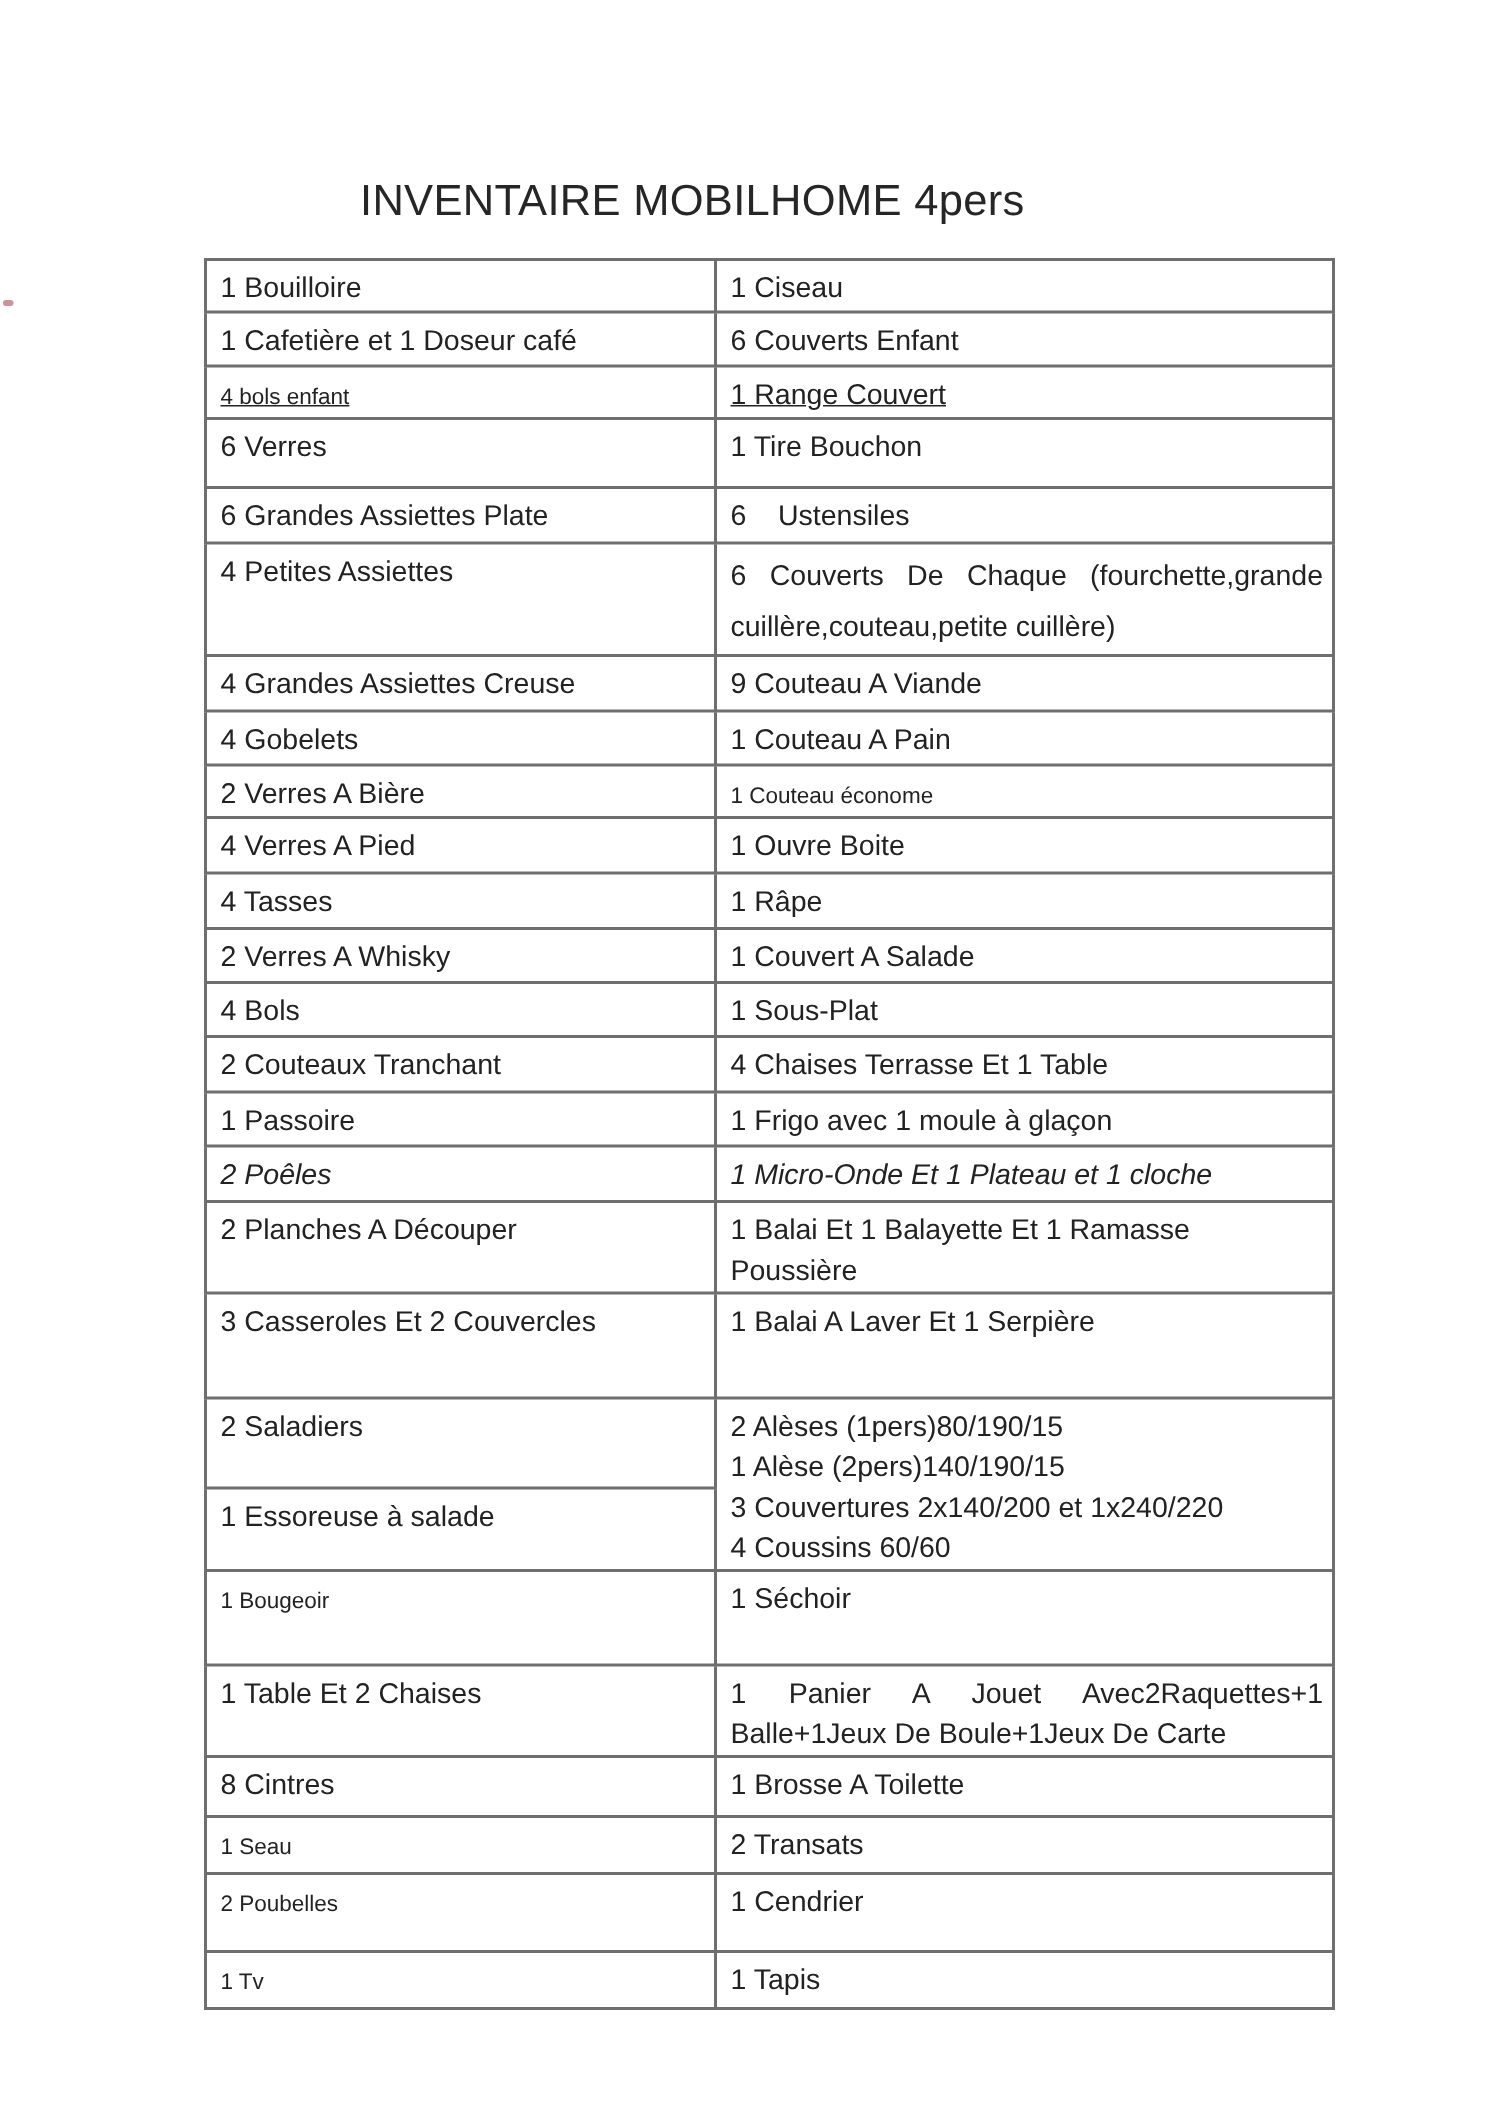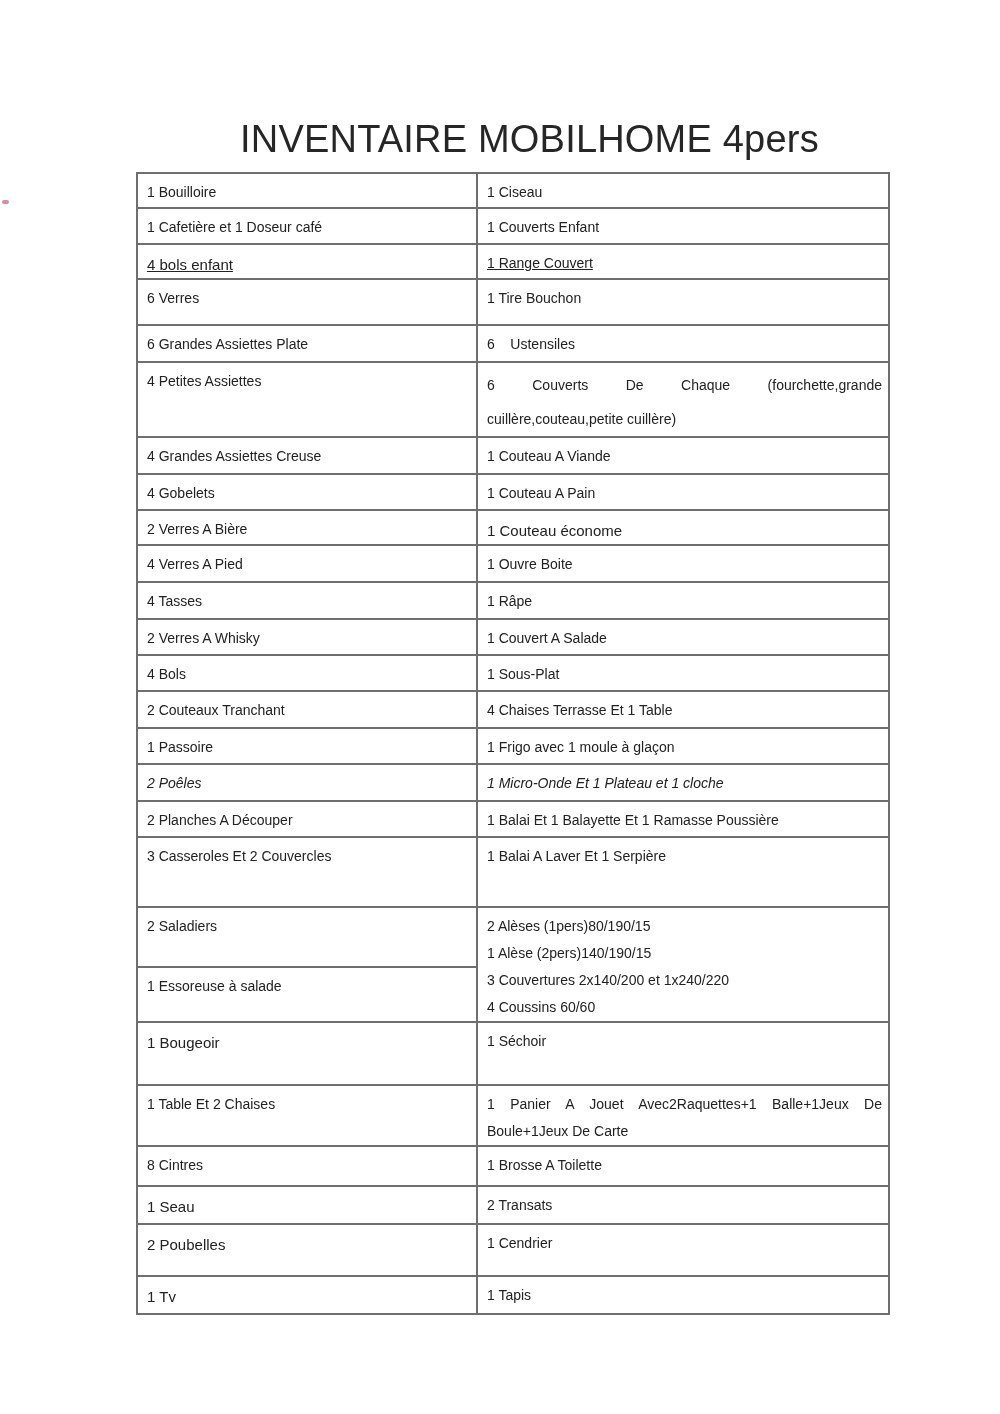--- a/index.html
+++ b/index.html
@@ -23,41 +23,41 @@
     width: 7px;
     height: 4px;
     background: #c76a7a;
     opacity: 0.75;
     border-radius: 2px;
   }
   .doc-title {
     position: absolute;
     left: 240px;
     top: 118px;
-    font-size: 38px;
+    font-size: 29px;
     font-weight: 400;
     letter-spacing: 0.2px;
     color: #262626;
     white-space: nowrap;
   }
   table.inventory {
     position: absolute;
     left: 136px;
     top: 172px;
     width: 752px;
     border-collapse: collapse;
     table-layout: fixed;
   }
   table.inventory col.c-left  { width: 340px; }
   table.inventory col.c-right { width: 412px; }
   td.cell {
     border: 2px solid #6f6f6f;
     vertical-align: top;
     padding: 5px 6px 0 9px;
-    font-size: 14px;
+    font-size: 19px;
     line-height: 27px;
     color: #222222;
     overflow: hidden;
   }
   td.cell.small {
     font-size: 15px;
     line-height: 24px;
     padding-top: 8px;
   }
   td.cell.justify {
@@ -84,41 +84,41 @@
       <col class="c-left">
       <col class="c-right">
     </colgroup>
     <tbody>
         <tr style="height: 35px;">
           <td class="cell">1 Bouilloire</td>
           <td class="cell">1 Ciseau</td>
         </tr>
         <tr style="height: 36px;">
           <td class="cell">1 Cafetière et 1 Doseur café</td>
-          <td class="cell">1 Couverts Enfant</td>
+          <td class="cell">6 Couverts Enfant</td>
         </tr>
         <tr style="height: 35px; text-decoration: underline;">
           <td class="cell small">4 bols enfant</td>
           <td class="cell">1 Range Couvert</td>
         </tr>
         <tr style="height: 46px;">
           <td class="cell">6 Verres</td>
           <td class="cell">1 Tire Bouchon</td>
         </tr>
         <tr style="height: 37px;">
           <td class="cell">6 Grandes Assiettes Plate</td>
           <td class="cell">6&nbsp;&nbsp;&nbsp;&nbsp;Ustensiles</td>
         </tr>
         <tr style="height: 72px;">
           <td class="cell">4 Petites Assiettes</td>
           <td class="cell justify lh-tall">6 Couverts De Chaque (fourchette,grande cuillère,couteau,petite cuillère)</td>
         </tr>
         <tr style="height: 37px;">
           <td class="cell">4 Grandes Assiettes Creuse</td>
-          <td class="cell">1 Couteau A Viande</td>
+          <td class="cell">9 Couteau A Viande</td>
         </tr>
         <tr style="height: 36px;">
           <td class="cell">4 Gobelets</td>
           <td class="cell">1 Couteau A Pain</td>
         </tr>
         <tr style="height: 35px;">
           <td class="cell">2 Verres A Bière</td>
           <td class="cell small">1 Couteau économe</td>
         </tr>
         <tr style="height: 37px; margin-top: 29px;">

